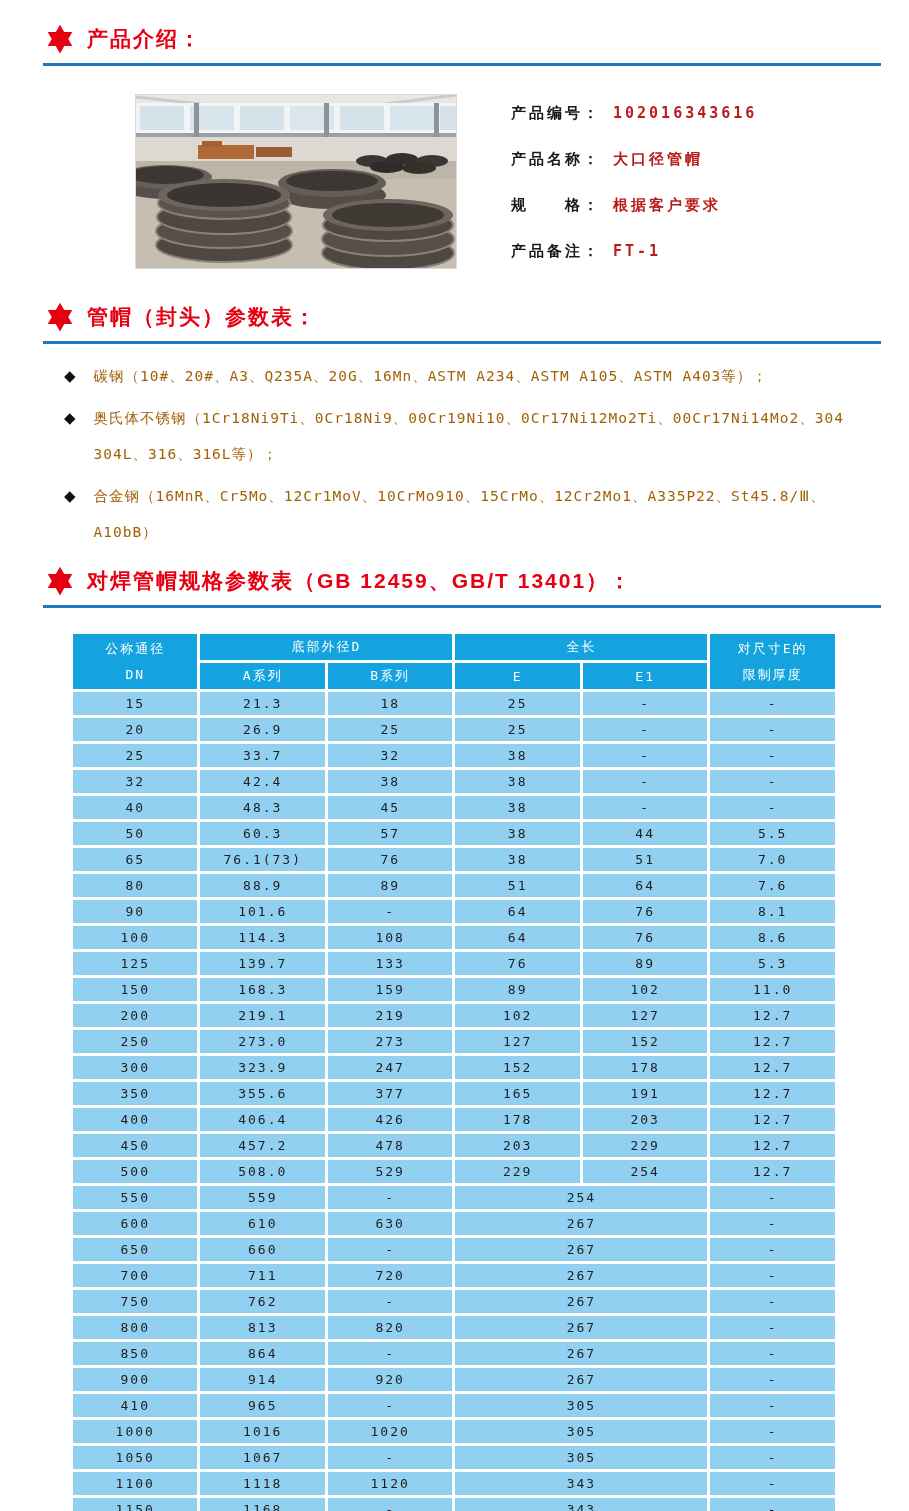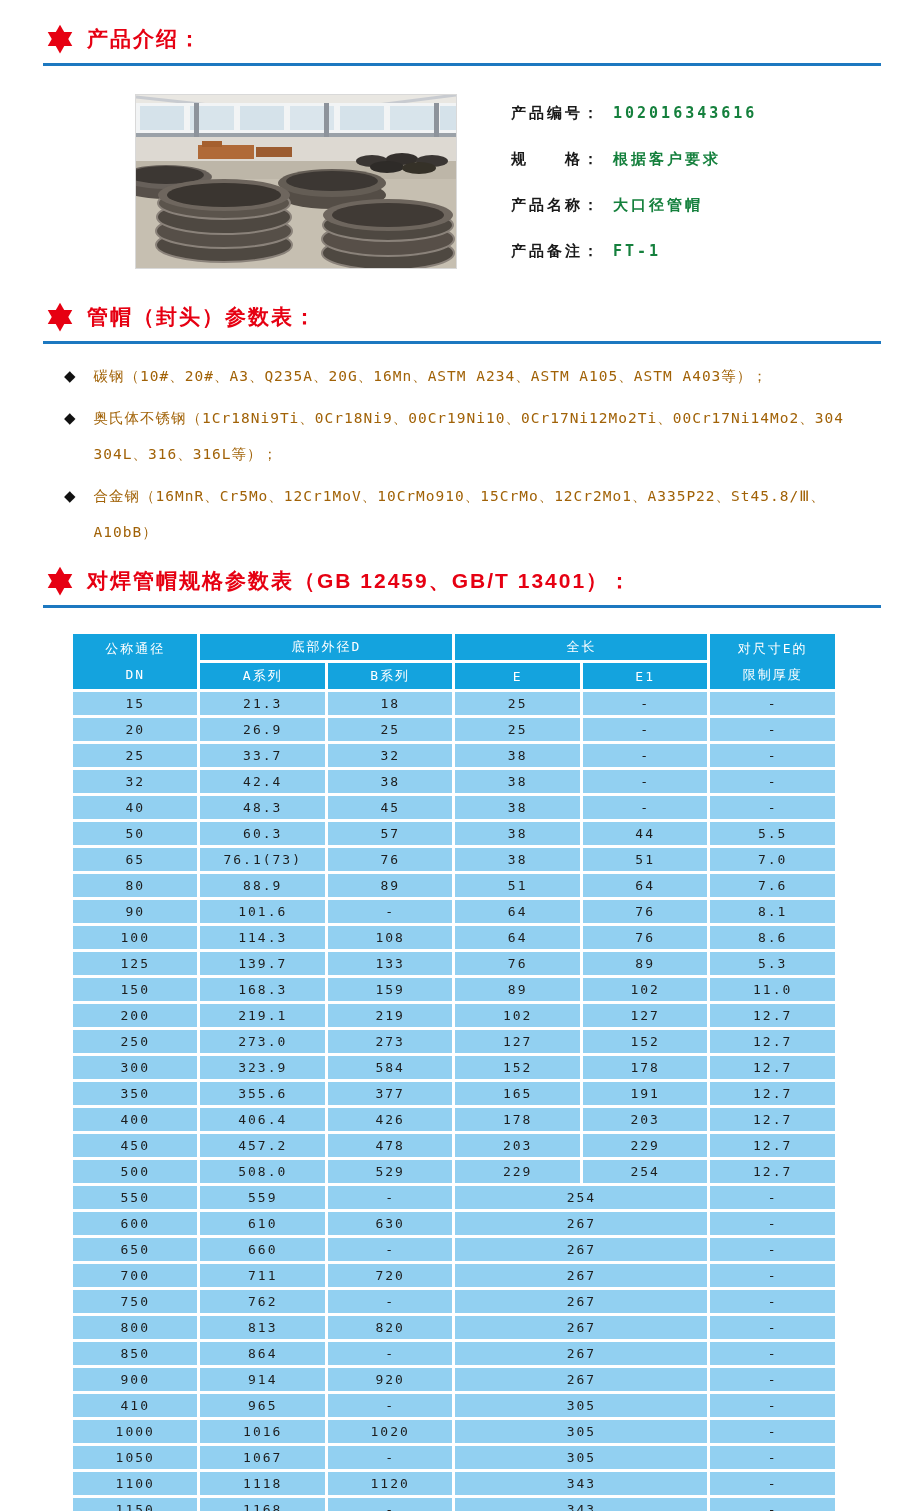--- a/index.html
+++ b/index.html
@@ -37,21 +37,21 @@
     margin-left:54px;
     padding-top:2px;
   }
   .info-row{
     height:46px;display:flex;align-items:center;
   }
   .info-label{
     color:#1a1a1a;font-size:15px;font-weight:bold;letter-spacing:3px;white-space:pre;
   }
   .info-value{
-    color:#15803d;font-size:15px;font-weight:bold;letter-spacing:3px;margin-left:12px;
+    color:#b91c1c;font-size:15px;font-weight:bold;letter-spacing:3px;margin-left:12px;
     font-family:"DejaVu Sans Mono","Liberation Sans",monospace;
   }
   
   .materials{
     margin:14px 40px 0 64px;
   }
   .material-item{
     display:flex;align-items:flex-start;
     margin-bottom:6px;
   }
@@ -160,26 +160,26 @@
       <ellipse cx="252" cy="120" rx="56" ry="12" fill="#403a35"></ellipse>
     </svg>
   </div>
 
   <div class="product-info">
     <div class="info-row">
       <span class="info-label">产品编号：</span>
       <span class="info-value">102016343616</span>
     </div>
     <div class="info-row">
+      <span class="info-label">产品名称：</span>
+      <span class="info-value">大口径管帽</span>
+    </div>
+    <div class="info-row">
       <span class="info-label">规　　格：</span>
       <span class="info-value">根据客户要求</span>
-    </div>
-    <div class="info-row">
-      <span class="info-label">产品名称：</span>
-      <span class="info-value">大口径管帽</span>
     </div>
     <div class="info-row">
       <span class="info-label">产品备注：</span>
       <span class="info-value">FT-1</span>
     </div>
   </div>
 </div>
 
 <div class="section-header hdr2">
   <svg class="star" viewBox="0 0 24 24" aria-hidden="true">
@@ -352,21 +352,21 @@
         <td>250</td>
         <td>273.0</td>
         <td>273</td>
         <td>127</td>
         <td>152</td>
         <td>12.7</td>
       </tr>
       <tr>
         <td>300</td>
         <td>323.9</td>
-        <td>584</td>
+        <td>247</td>
         <td>152</td>
         <td>178</td>
         <td>12.7</td>
       </tr>
       <tr>
         <td>350</td>
         <td>355.6</td>
         <td>377</td>
         <td>165</td>
         <td>191</td>

